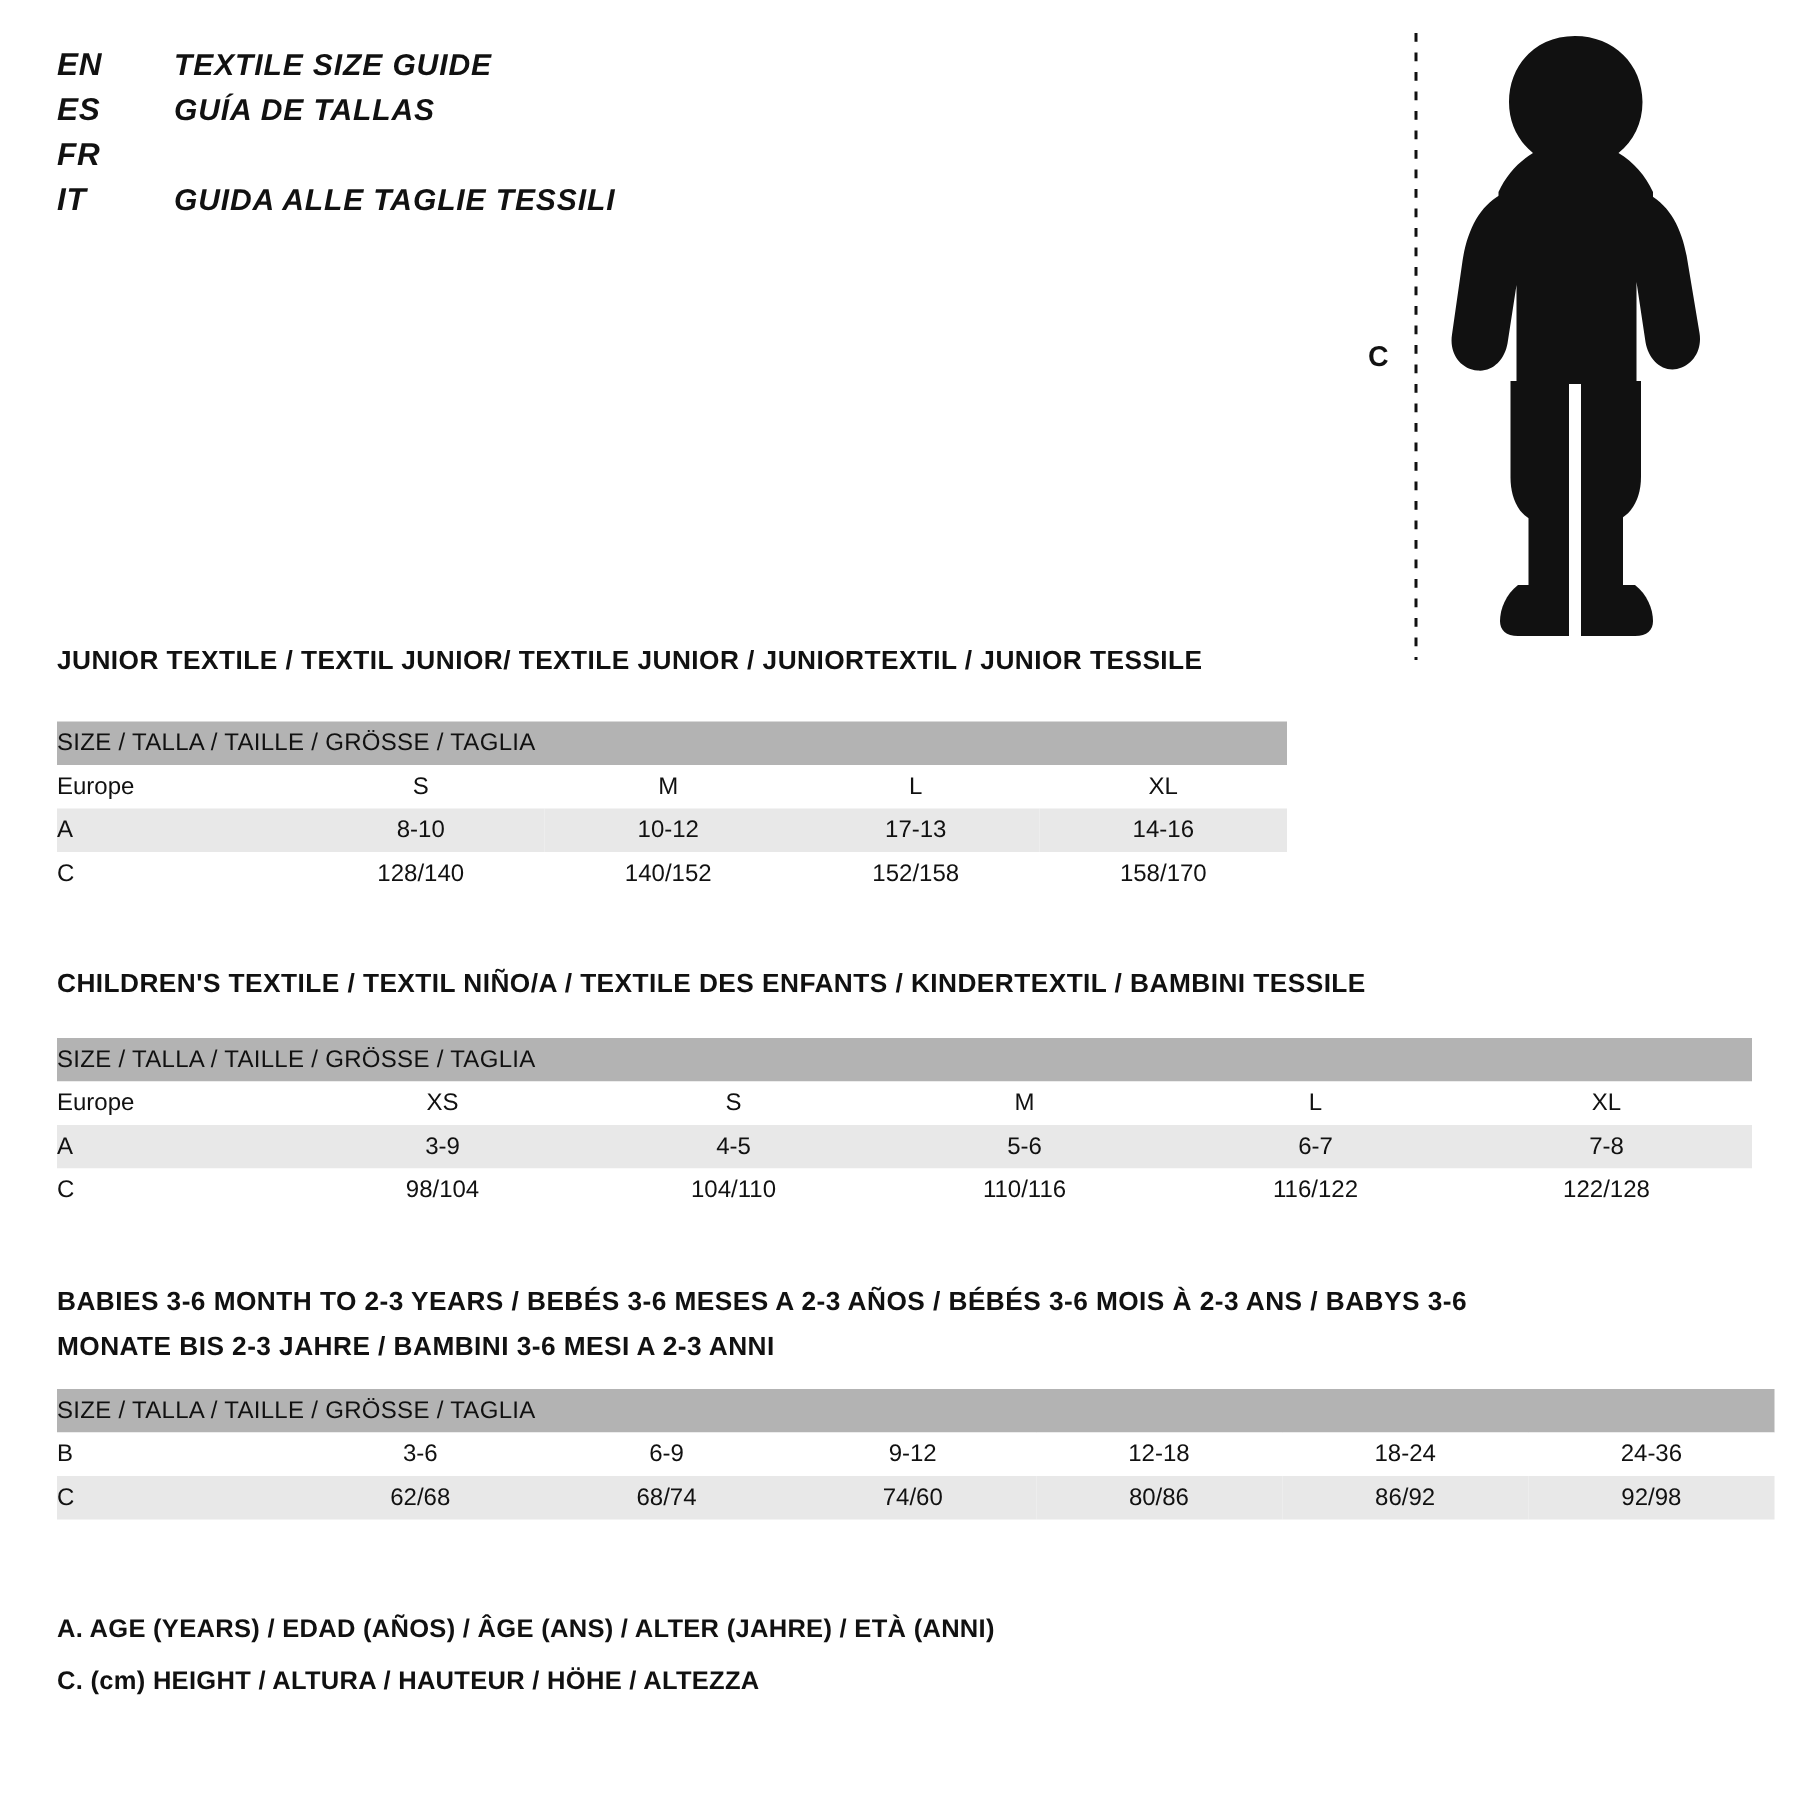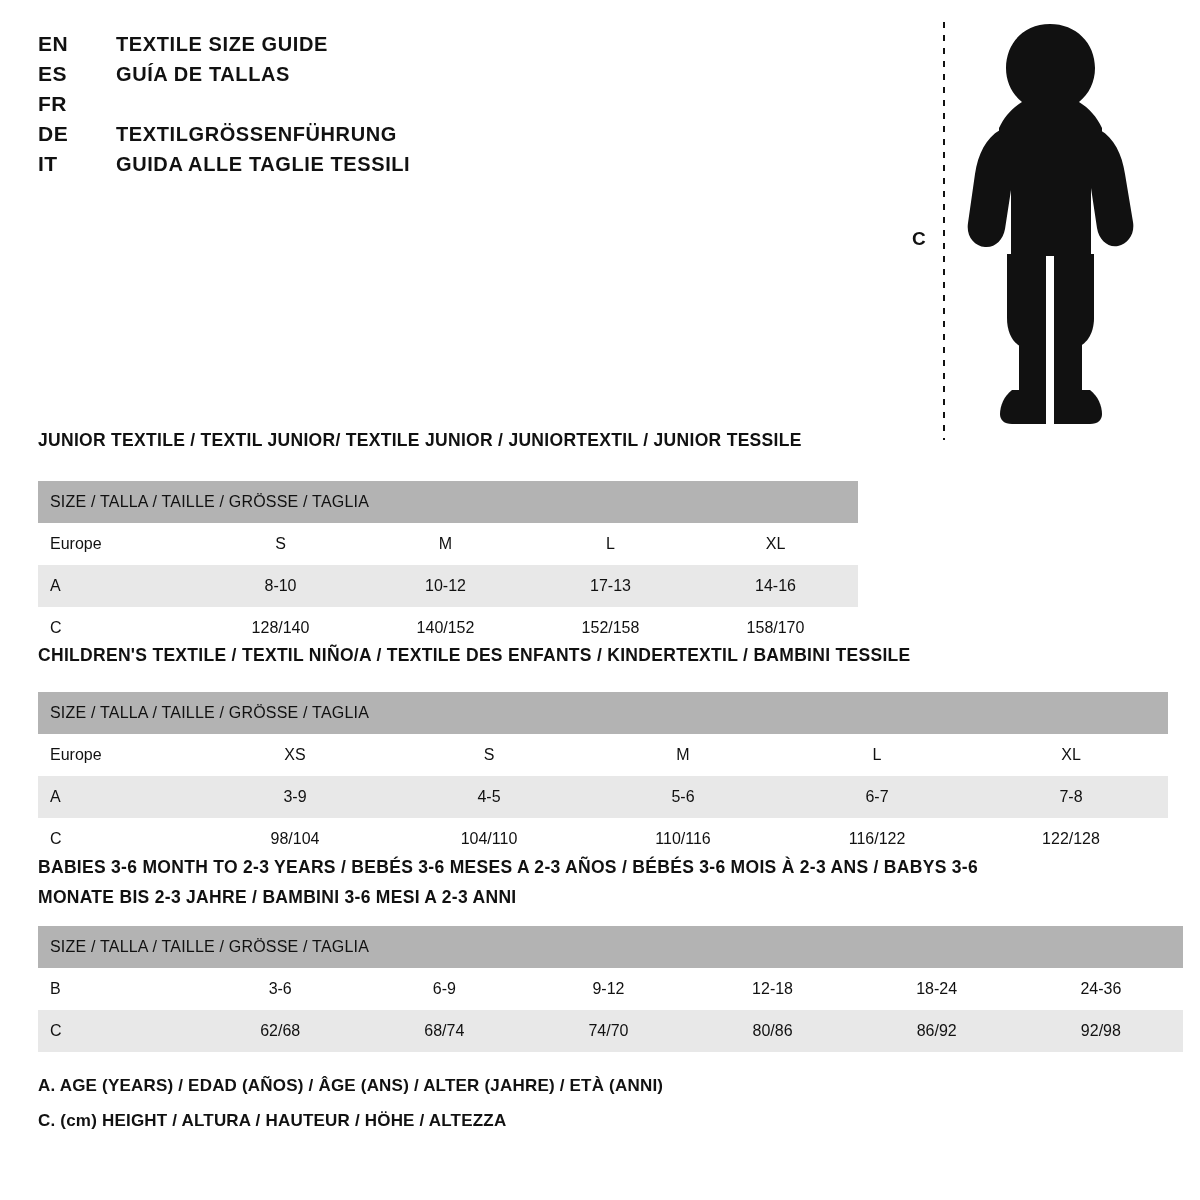--- a/index.html
+++ b/index.html
@@ -16,20 +16,21 @@
     color: #111111;
     overflow: hidden;
   }
 
   
   .header {
     position: absolute;
     left: 38px;
     top: 32px;
     width: 600px;
+    font-style: italic;
   }
   .header-row {
     display: flex;
     align-items: baseline;
     height: 30px;
   }
   .header-lang {
     width: 78px;
     font-size: 21px;
     font-weight: 700;
@@ -88,21 +89,21 @@
   .section-title.two-line { white-space: normal; line-height: 30px; width: 1000px;}
 
   table.size-table {
     position: absolute;
     border-collapse: collapse;
     font-size: 16px;
     color: #111;
     table-layout: fixed;
   }
   table.size-table td, table.size-table th {
-    padding: 12px;
+    padding: 0;
     height: 29px;
     vertical-align: middle;
     font-weight: 400;
   }
   .row-head td {
     background: #b3b3b3;
     font-weight: 700;
     font-size: 16px;
     letter-spacing: 0.2px;
     padding-left: 8px;
@@ -140,24 +141,20 @@
   <div class="header-row">
     <span class="header-lang">EN</span>
     <span class="header-title">TEXTILE SIZE GUIDE</span>
   </div>
   <div class="header-row">
     <span class="header-lang">ES</span>
     <span class="header-title">GUÍA DE TALLAS</span>
   </div>
   <div class="header-row">
     <span class="header-lang">FR</span>
-  </div>
-  <div class="header-row">
-    <span class="header-lang">DE</span>
-    <span class="header-title">TEXTILGRÖSSENFÜHRUNG</span>
   </div>
   <div class="header-row">
     <span class="header-lang">IT</span>
     <span class="header-title">GUIDA ALLE TAGLIE TESSILI</span>
   </div>
 </div>
 
 <div class="figure-area">
   <span class="figure-label">C</span>
   <div class="figure-dots"></div>
@@ -279,21 +276,21 @@
       <td class="cell-val">6-9</td>
       <td class="cell-val">9-12</td>
       <td class="cell-val">12-18</td>
       <td class="cell-val">18-24</td>
       <td class="cell-val">24-36</td>
     </tr>
     <tr class="row-grey">
       <td class="cell-label">C</td>
       <td class="cell-val">62/68</td>
       <td class="cell-val">68/74</td>
-      <td class="cell-val">74/70</td>
+      <td class="cell-val">74/60</td>
       <td class="cell-val">80/86</td>
       <td class="cell-val">86/92</td>
       <td class="cell-val">92/98</td>
     </tr>
   </tbody>
 </table>
 
 <div class="footnotes">
   <div class="footnote">A. AGE (YEARS) / EDAD (AÑOS) / ÂGE (ANS) / ALTER (JAHRE) / ETÀ (ANNI)</div>
   <div class="footnote">C. (cm) HEIGHT / ALTURA / HAUTEUR / HÖHE / ALTEZZA</div>

